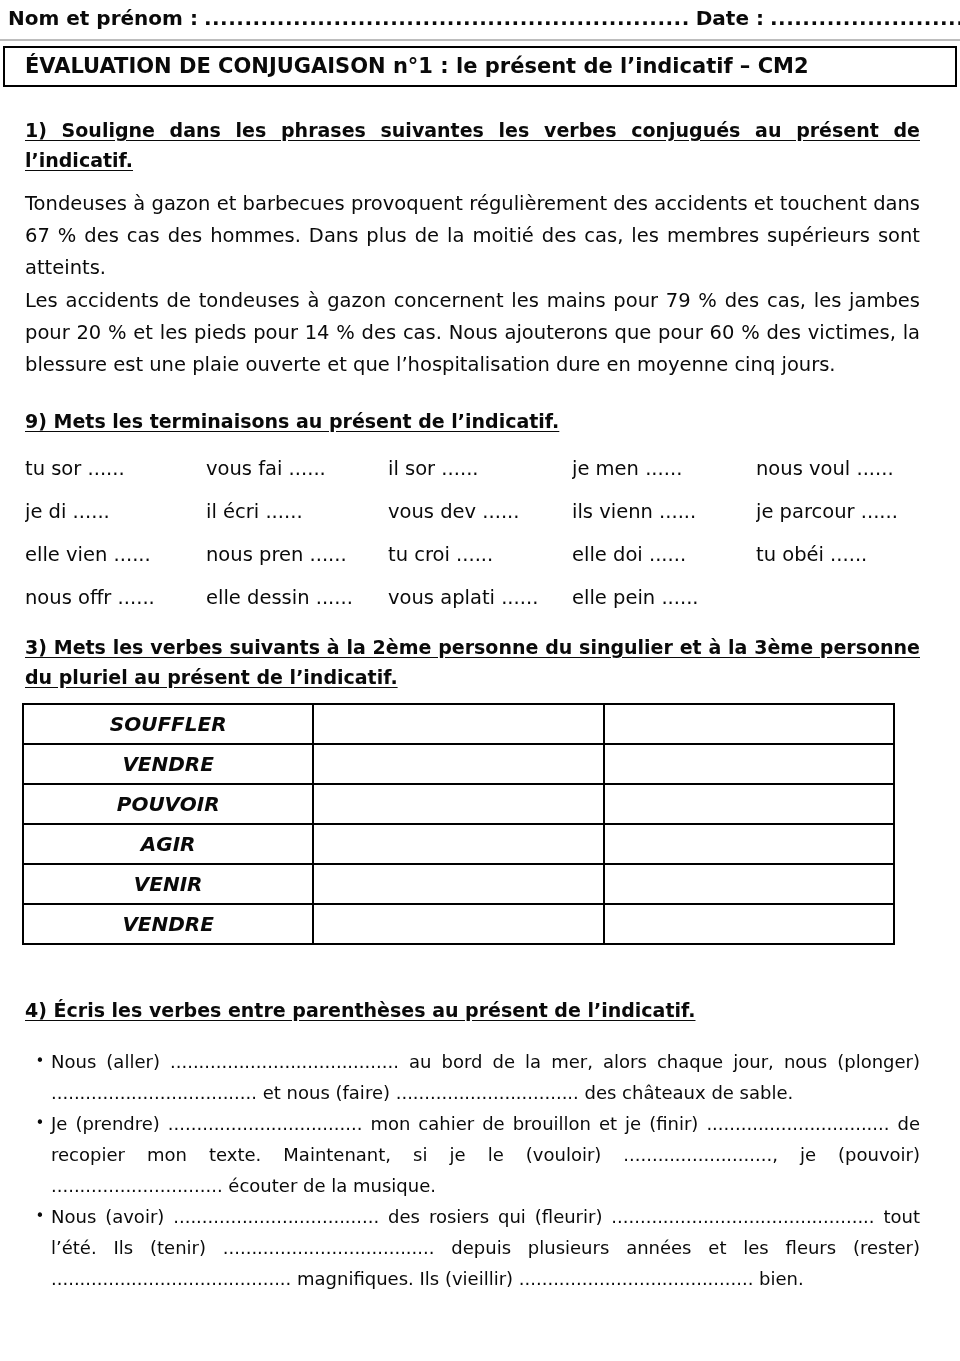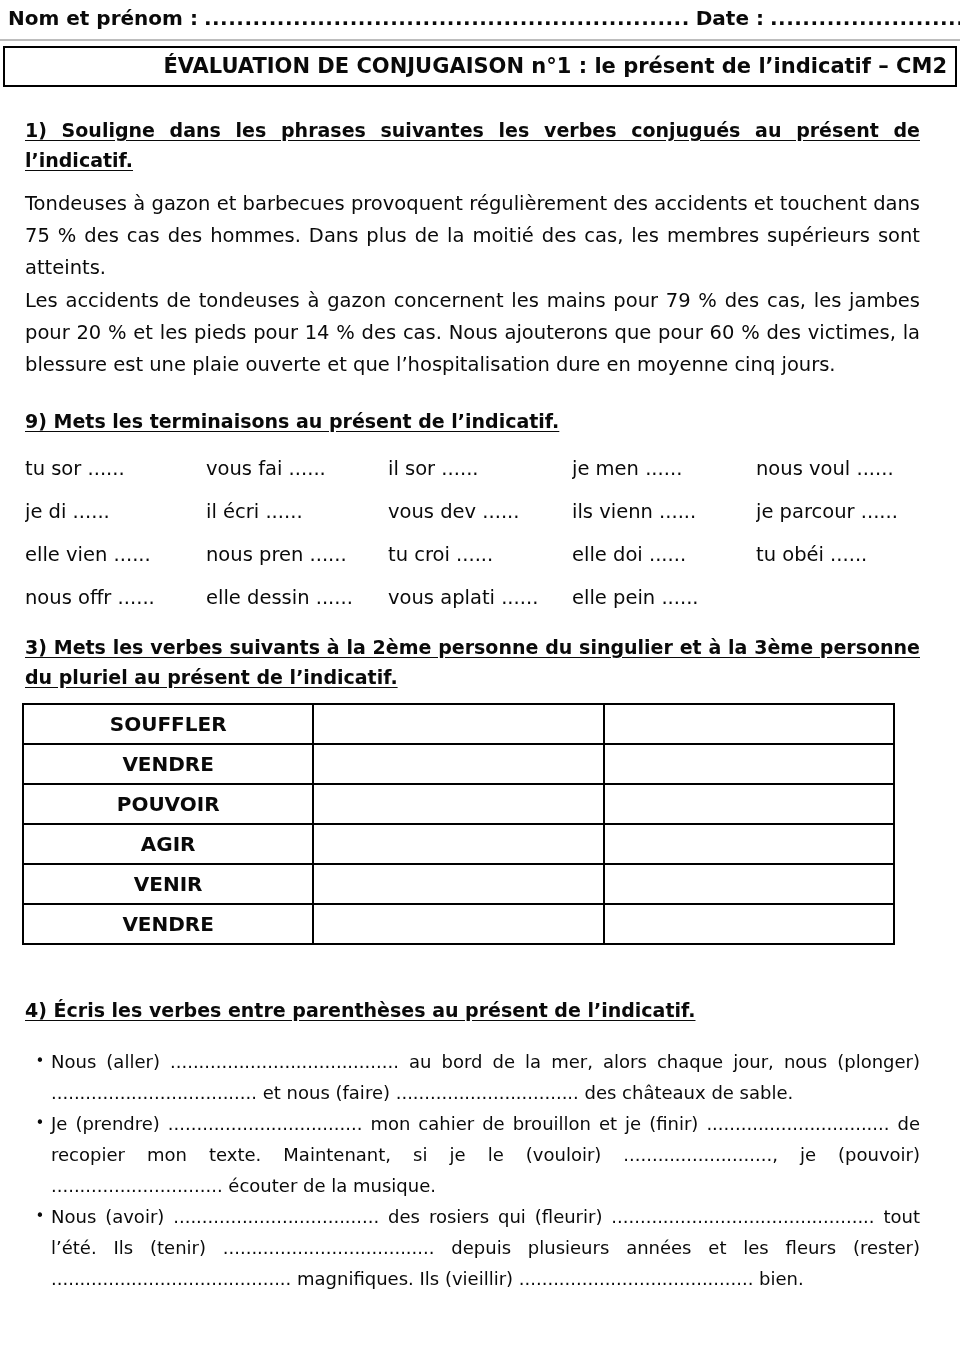--- a/index.html
+++ b/index.html
@@ -19,21 +19,21 @@
   }
   .header-row .hl{flex:0 0 auto;}
   .header-row .hdots{flex:0 0 auto;letter-spacing:0.5px;overflow:hidden;margin:0 6px;}
 
   .top-rule{height:2px;background:#bdbdbd;margin-top:9px;}
 
   .title-box{
     margin:5px 3px 0 3px;
     border:2px solid #000;
     padding:5px 8px 6px 20px;
-    text-align:right;font-weight:700;font-size:21px;line-height:26px;
+    text-align:left;font-weight:700;font-size:21px;line-height:26px;
     white-space:nowrap;overflow:hidden;
   }
 
   .content{padding:0 40px 0 25px;}
 
   .ex-heading{
     font-weight:700;font-size:19px;line-height:30px;
     text-decoration:underline;text-underline-offset:3px;
     text-align:justify;
   }
@@ -58,20 +58,21 @@
   }
   .grid2 .gitem{overflow:hidden;}
 
   table.verbs{
     border-collapse:collapse;table-layout:fixed;
     width:873px;margin-top:11px;margin-left:-3px;
   }
   table.verbs td{
     border:2px solid #000;height:38px;padding:0 6px;
     background:#fff;
+    font-style:italic;
   }
   table.verbs td.verb{
     font-weight:700;font-size:20px;text-align:center;
   }
 
   .bullets{margin-top:21px;}
   .bullet{display:flex;align-items:flex-start;}
   .bullet .marker{
     flex:0 0 22px;text-align:center;
     font-size:15px;line-height:31px;padding-left:4px;
@@ -95,21 +96,21 @@
 
   <div class="top-rule"></div>
 
   <div class="title-box">
     <span>ÉVALUATION DE CONJUGAISON n°1 : le présent de l’indicatif – CM2</span>
   </div>
 
   <div class="content">
 
     <div class="ex-heading h1">1) Souligne dans les phrases suivantes les verbes conjugués au présent de l’indicatif.</div>
-    <p class="para p1">Tondeuses à gazon et barbecues provoquent régulièrement des accidents et touchent dans 75 % des cas des hommes. Dans plus de la moitié des cas, les membres supérieurs sont atteints.</p>
+    <p class="para p1">Tondeuses à gazon et barbecues provoquent régulièrement des accidents et touchent dans 67 % des cas des hommes. Dans plus de la moitié des cas, les membres supérieurs sont atteints.</p>
     <p class="para p2">Les accidents de tondeuses à gazon concernent les mains pour 79 % des cas, les jambes pour 20 % et les pieds pour 14 % des cas. Nous ajouterons que pour 60 % des victimes, la blessure est une plaie ouverte et que l’hospitalisation dure en moyenne cinq jours.</p>
 
     <div class="ex-heading h2">9) Mets les terminaisons au présent de l’indicatif.</div>
 
     <div class="grid2">
       <span class="gitem">tu sor ......</span>
       <span class="gitem">vous fai ......</span>
       <span class="gitem">il sor ......</span>
       <span class="gitem">je men ......</span>
       <span class="gitem">nous voul ......</span>

